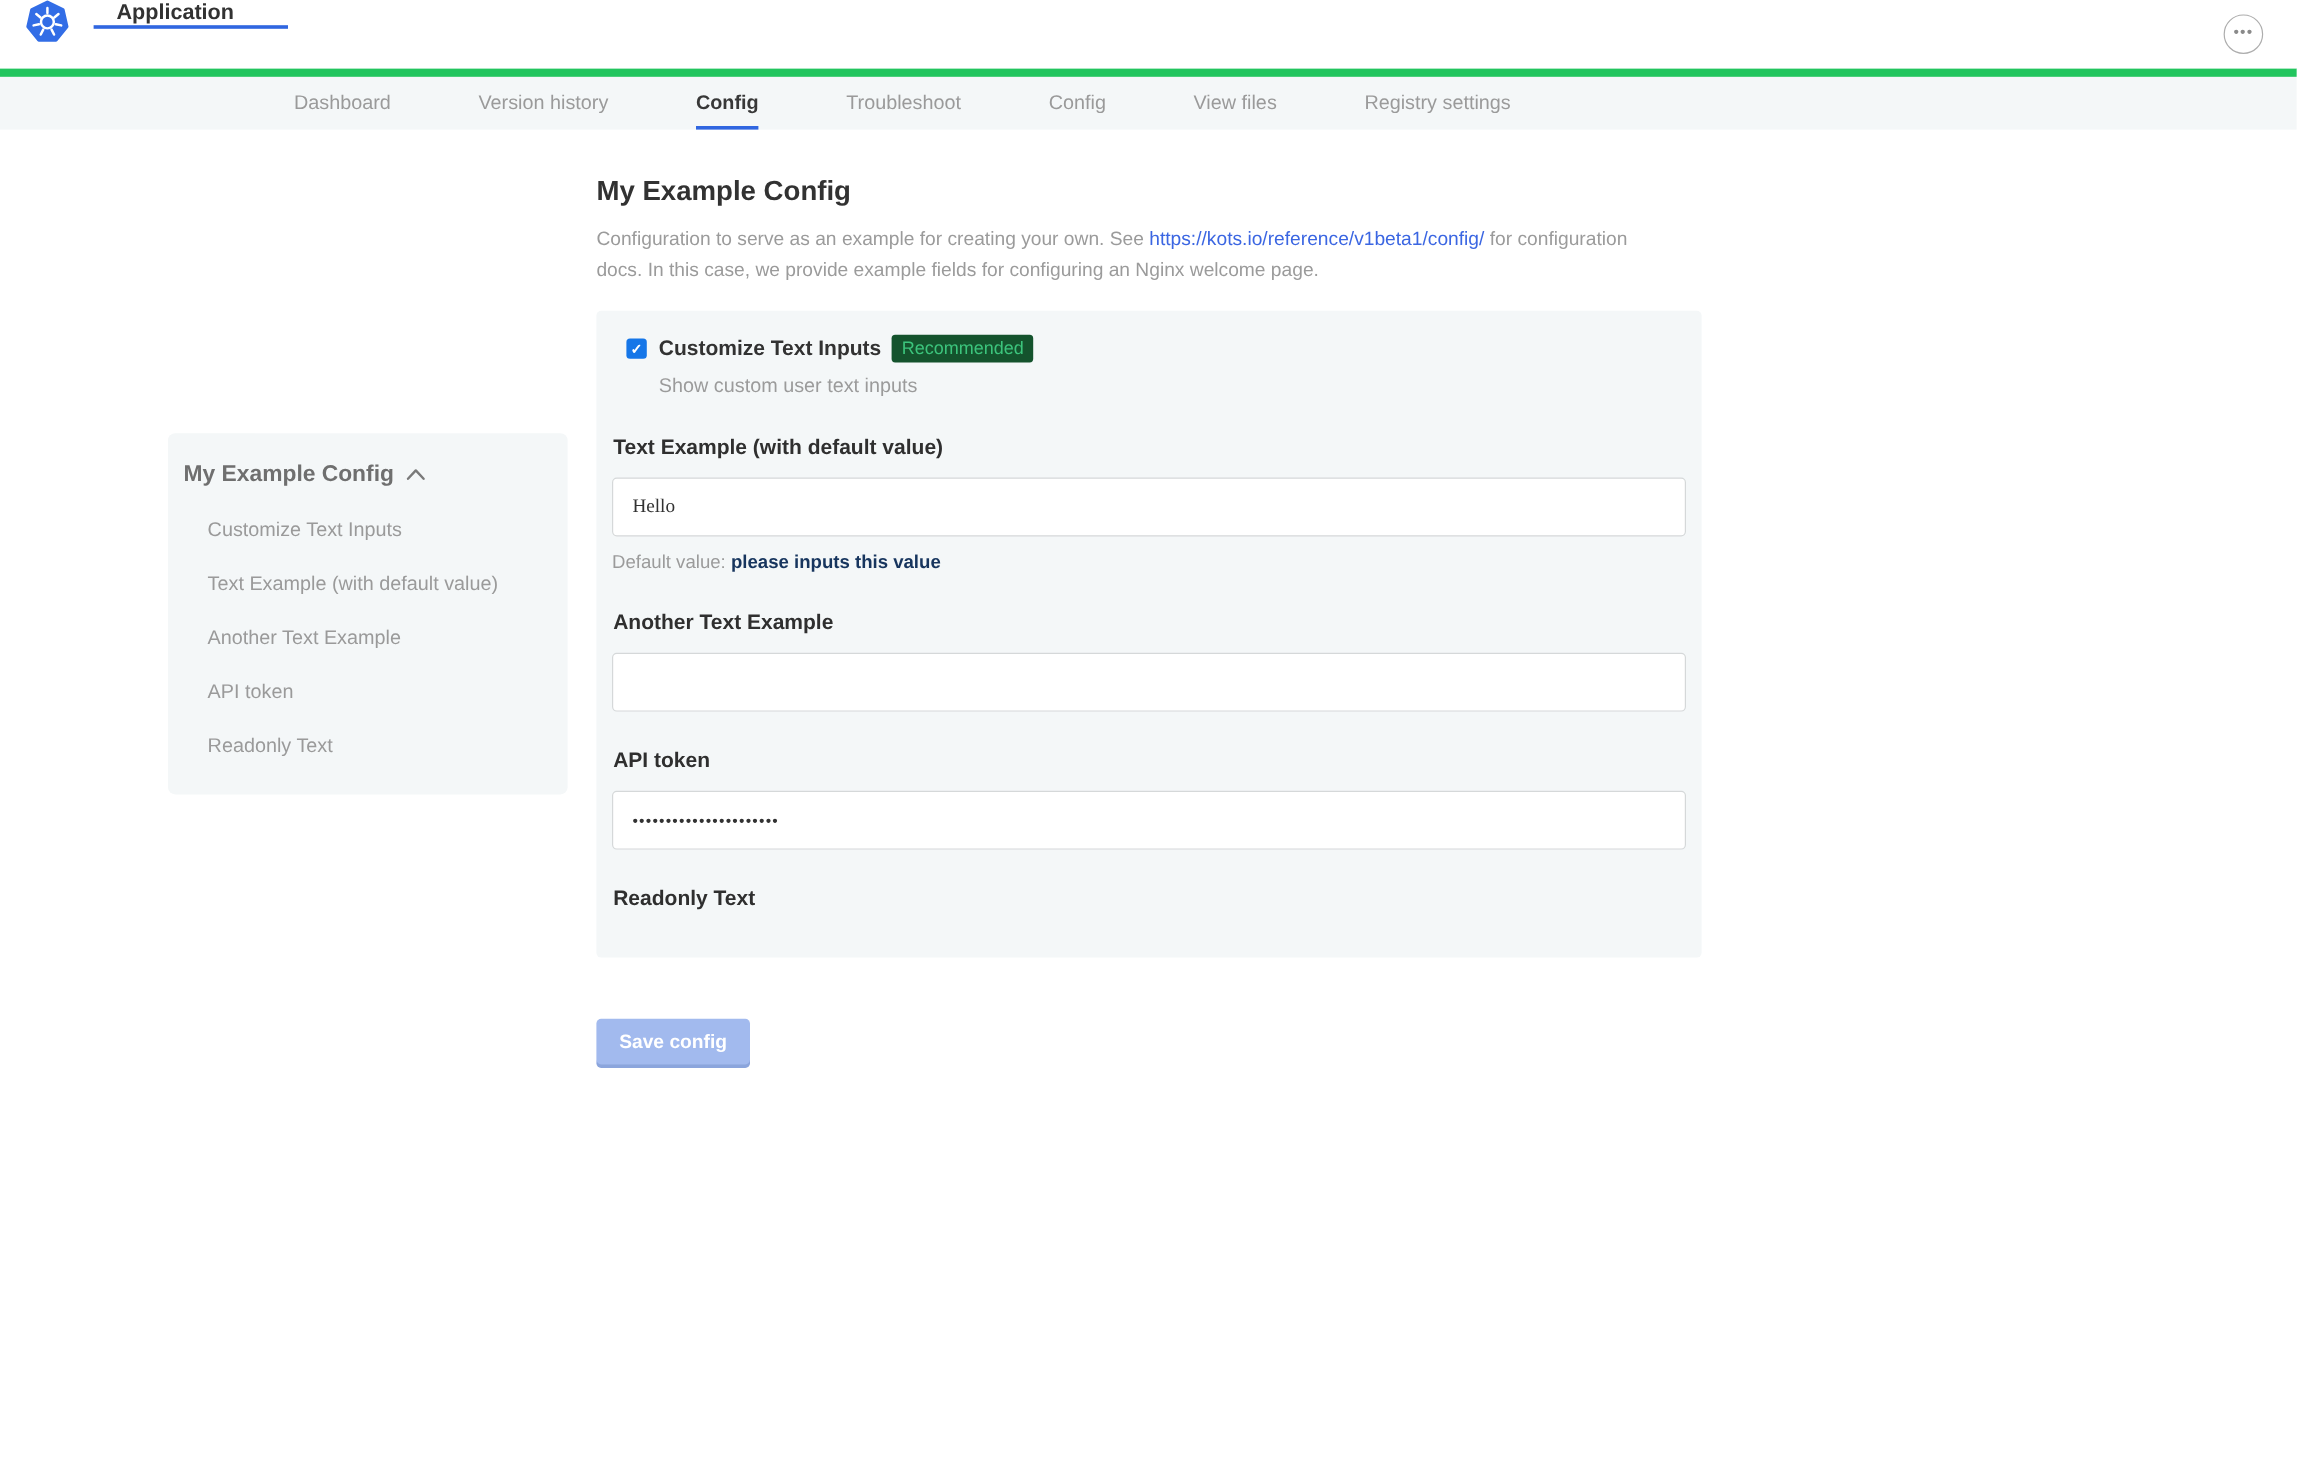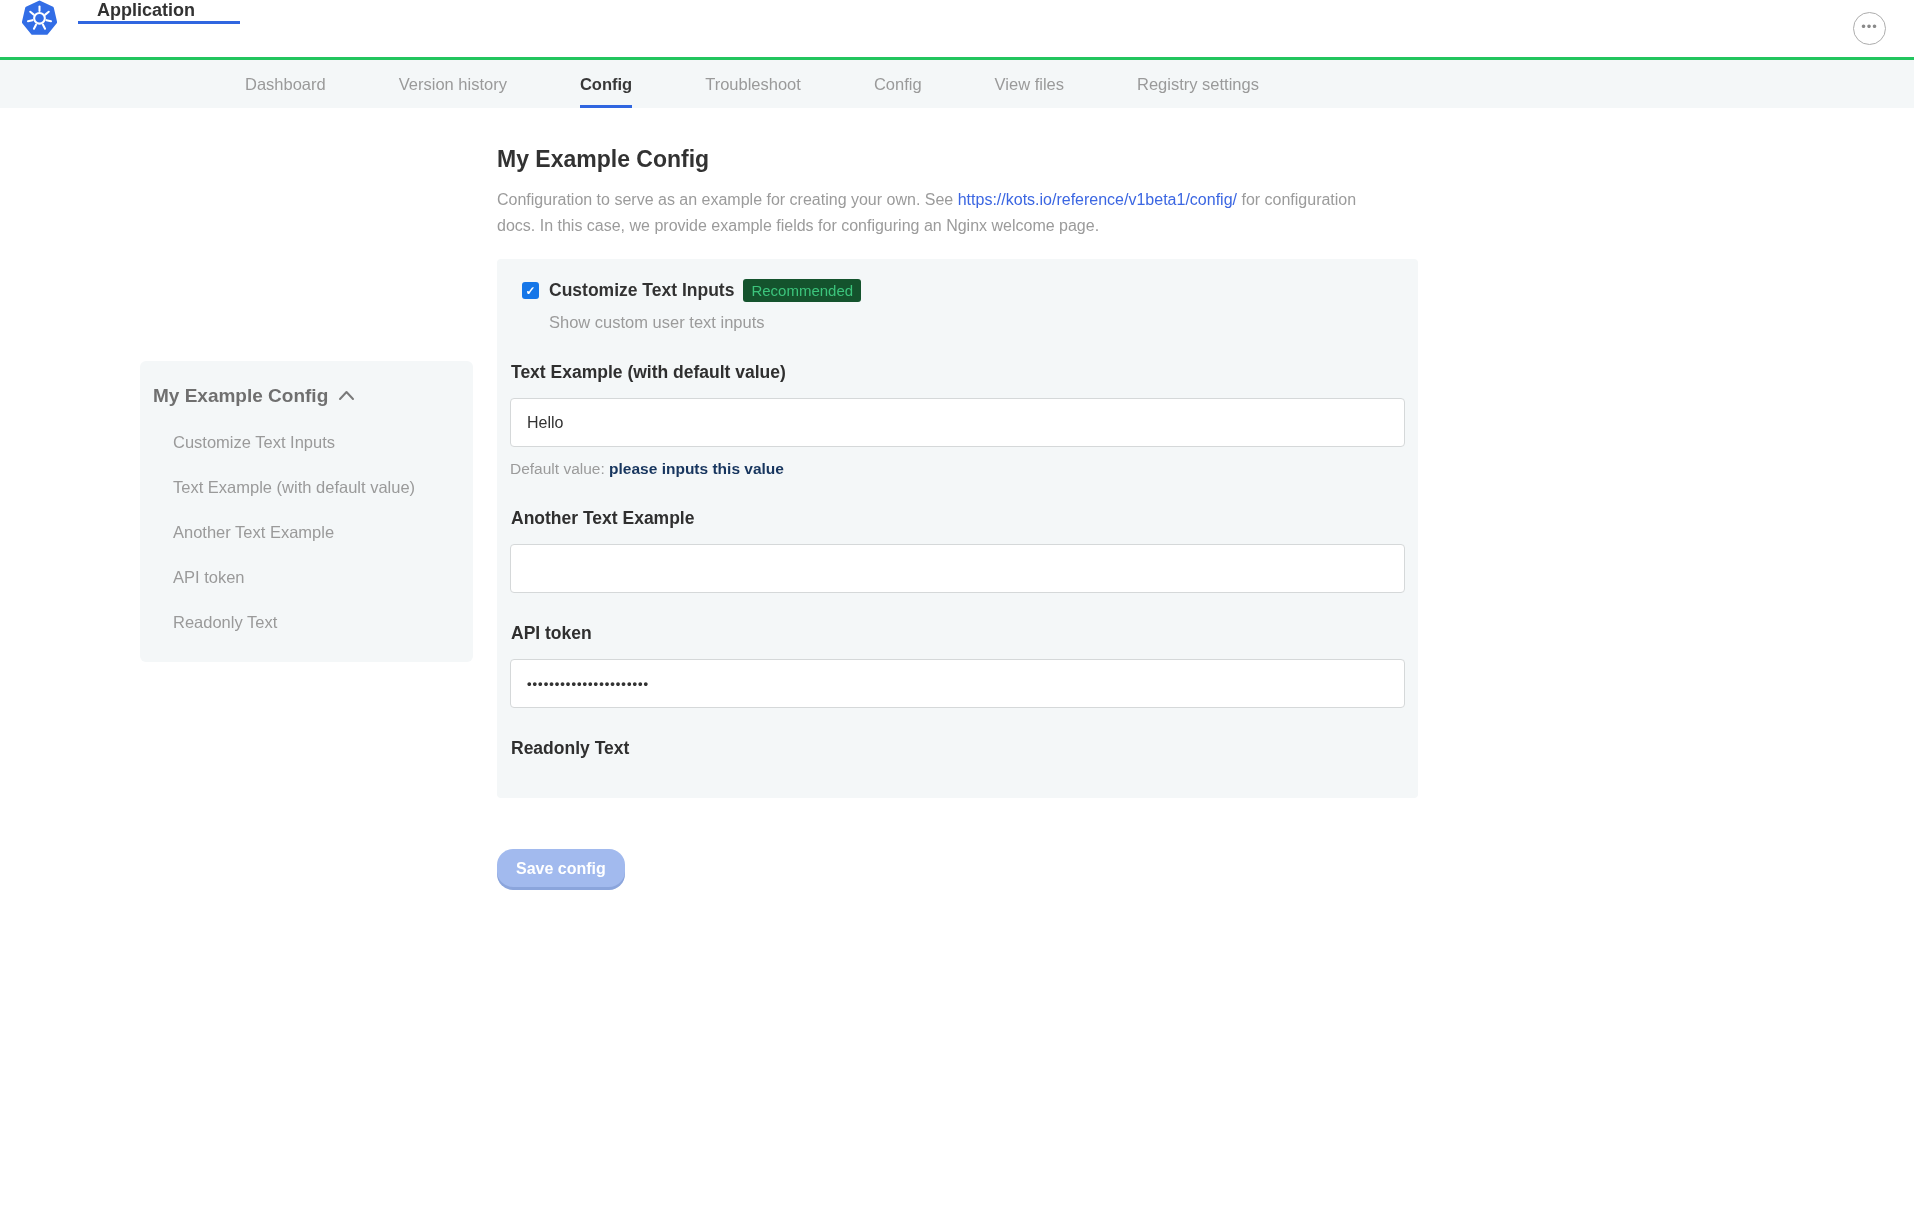--- a/index.html
+++ b/index.html
@@ -20,21 +20,21 @@
   .menu-btn {
     position:absolute; right:28px; top:12px; width:33px; height:33px;
     border:1px solid #adadad; border-radius:50%; background:#fff;
     display:flex; align-items:center; justify-content:center;
     color:#8a8a8a; font-size:13px; letter-spacing:1px; cursor:pointer;
     padding-bottom:4px;
   }
 
   
   .subnav {
-    height:51px; background:#f4f7f8; border-top:3px solid #22c55e;
+    height:51px; background:#f4f7f8; border-top:7px solid #22c55e;
     display:flex; align-items:stretch; padding-left:245px;
   }
   .subnav .tab {
     display:flex; align-items:center; margin-right:73px;
     font-size:16.5px; color:#9a9a9a; cursor:pointer; white-space:nowrap;
   }
   .subnav .tab.active {
     color:#383838; font-weight:600; border-bottom:3px solid #3066e0; padding-top:3px;
   }
 
@@ -78,32 +78,32 @@
     margin-left:9px; background:#14532d; color:#3cc47c;
     font-size:15px; padding:3px 8px; border-radius:3px;
   }
   .toggle-help { margin:11px 0 0 39px; font-size:16.5px; color:#9b9b9b; }
 
   .field-label { margin:30px 0 0 1px; font-size:17.5px; font-weight:600; color:#2f2f2f; }
   .text-input {
     display:block; margin-top:15px; width:100%; height:49px;
     border:1px solid #d5d8d9; border-radius:4px; background:#fff;
     padding:0 16px; font-size:16px; color:#323232;
-    font-family:Liberation Sans, sans-serif; outline:none;
+    font-family:Liberation Serif, serif; outline:none;
   }
   .text-input.password { font-size:13px; letter-spacing:1px; font-weight:700; }
   .text-input.readonly { background:#eef0f1; border-color:#d2d5d6; color:#3f3f3f; }
   .field-helper { margin-top:13px; font-size:15.5px; color:#9b9b9b; }
   .field-helper b { color:#17355e; font-weight:700; }
 
   .save-btn {
     margin-top:51px; display:inline-block; border:none; cursor:pointer;
     background:#a2baee; color:#ffffff; font-weight:700; font-size:16px;
     font-family:"Liberation Sans", sans-serif;
-    padding:11px 19px 12px; border-radius:16px;
+    padding:11px 19px 12px; border-radius:4px;
     box-shadow: inset 0 -3px 0 rgba(40,70,140,0.18);
   }
 </style>
 </head>
 <body>
 
 <div class="header">
   <div class="logo-wrap">
     <svg width="37" height="37" viewBox="0 0 36 36">
       <polygon points="18,2 30.5,8 33.6,21.6 24.9,32.4 11.1,32.4 2.4,21.6 5.5,8" fill="#326de6" stroke="#326de6" stroke-width="3" stroke-linejoin="round"></polygon>

